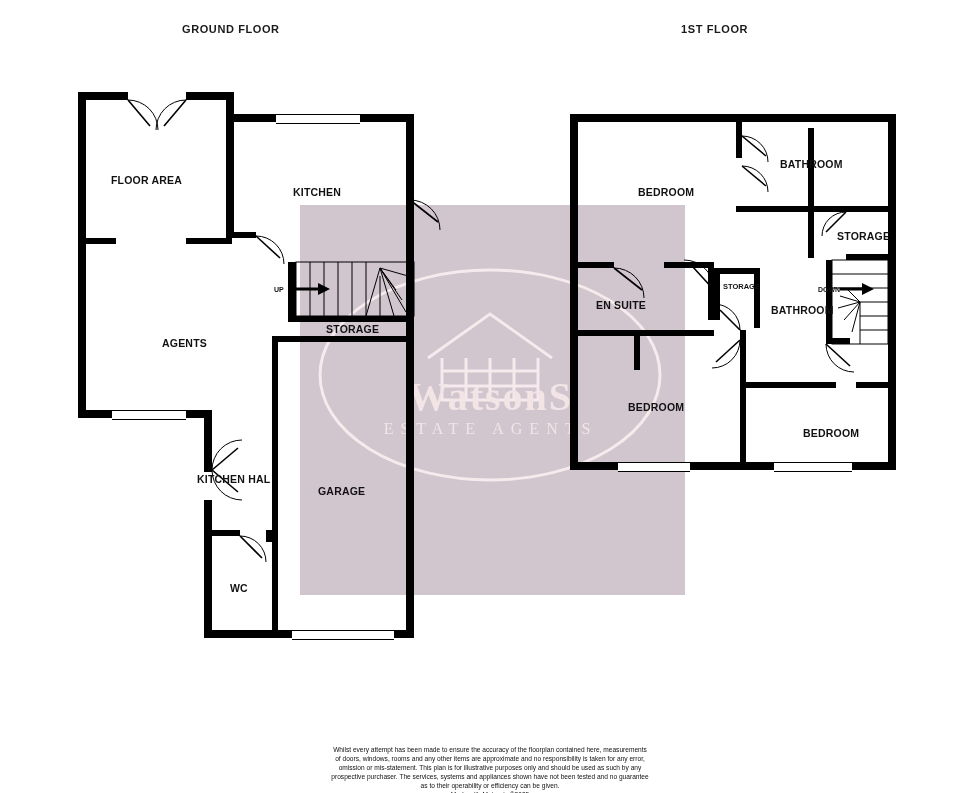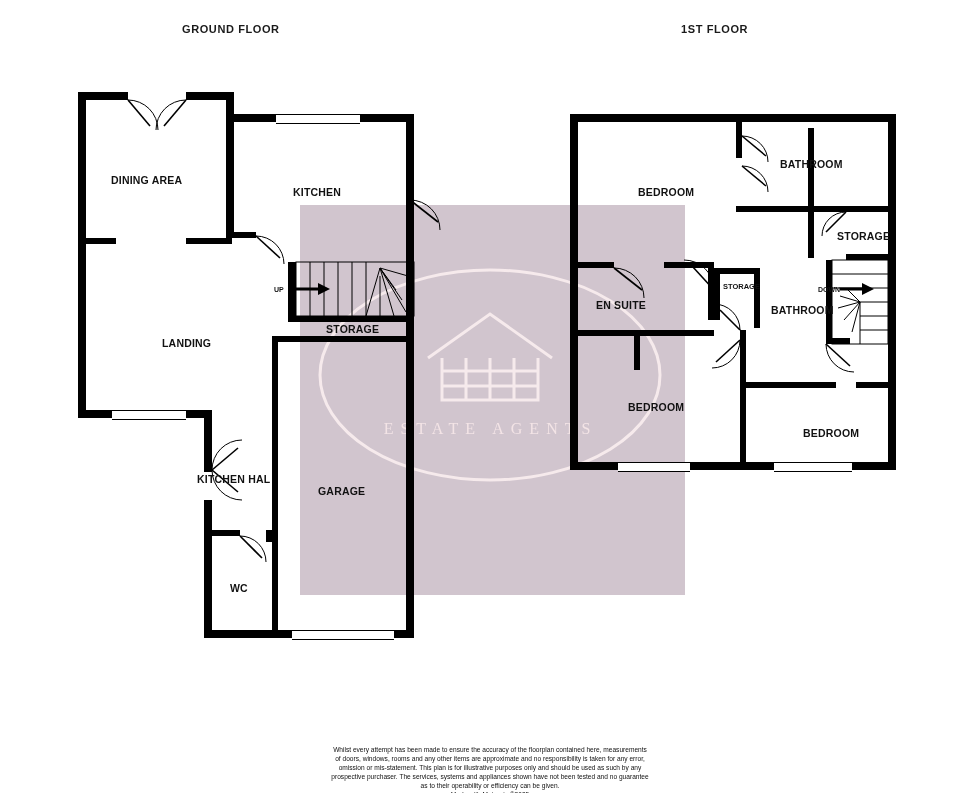--- a/index.html
+++ b/index.html
@@ -139,20 +139,21 @@
       <g stroke="#f6eaec" stroke-width="3" fill="none">
         <path d="M110 90 L172 46 L234 90"></path>
         <path d="M124 90 L124 132 L220 132 L220 90"></path>
         <path d="M124 103 L220 103"></path>
         <path d="M124 118 L220 118"></path>
         <path d="M148 90 L148 132"></path>
         <path d="M172 90 L172 132"></path>
         <path d="M196 90 L196 132"></path>
       </g>
     </svg>
+    <div class="wm-text wm-name" style="top:105px;">WatsonS</div>
     <div class="wm-text wm-sub" style="top:152px;">ESTATE AGENTS</div>
   </div>
 
   <div class="wall" style="left:78px; top:92px; width:50px; height:8px;"></div>
   <div class="wall" style="left:186px; top:92px; width:46px; height:8px;"></div>
 
   <div class="wall" style="left:78px; top:92px; width:8px; height:148px;"></div>
   <div class="wall" style="left:78px; top:238px; width:8px; height:172px;"></div>
   <div class="wall" style="left:78px; top:404px; width:8px; height:14px;"></div>
 
@@ -309,23 +310,23 @@
     </g>
     <g class="arrow">
       <line x1="840" y1="289" x2="862" y2="289"></line>
       <polygon points="862,283 874,289 862,295" fill="#000" stroke="none"></polygon>
     </g>
   </svg>
 
   <div class="floor-title" style="left:182px; top:23px;">GROUND FLOOR</div>
   <div class="floor-title" style="left:681px; top:23px;">1ST FLOOR</div>
 
-  <div class="room-label" style="left:111px; top:174px;">DINING AREA</div>
+  <div class="room-label" style="left:111px; top:174px;">FLOOR AREA</div>
   <div class="room-label" style="left:293px; top:186px;">KITCHEN</div>
-  <div class="room-label" style="left:162px; top:337px;">LANDING</div>
+  <div class="room-label" style="left:162px; top:337px;">AGENTS</div>
   <div class="room-label" style="left:326px; top:323px;">STORAGE</div>
   <div class="room-label" style="left:197px; top:473px;">KITCHEN HAL</div>
   <div class="room-label" style="left:318px; top:485px;">GARAGE</div>
   <div class="room-label" style="left:230px; top:582px;">WC</div>
   <div class="dir-label" style="left:274px; top:286px;">UP</div>
 
   <div class="room-label" style="left:638px; top:186px;">BEDROOM</div>
   <div class="room-label" style="left:780px; top:158px;">BATHROOM</div>
   <div class="room-label" style="left:837px; top:230px;">STORAGE</div>
   <div class="room-label" style="left:596px; top:299px;">EN SUITE</div>

